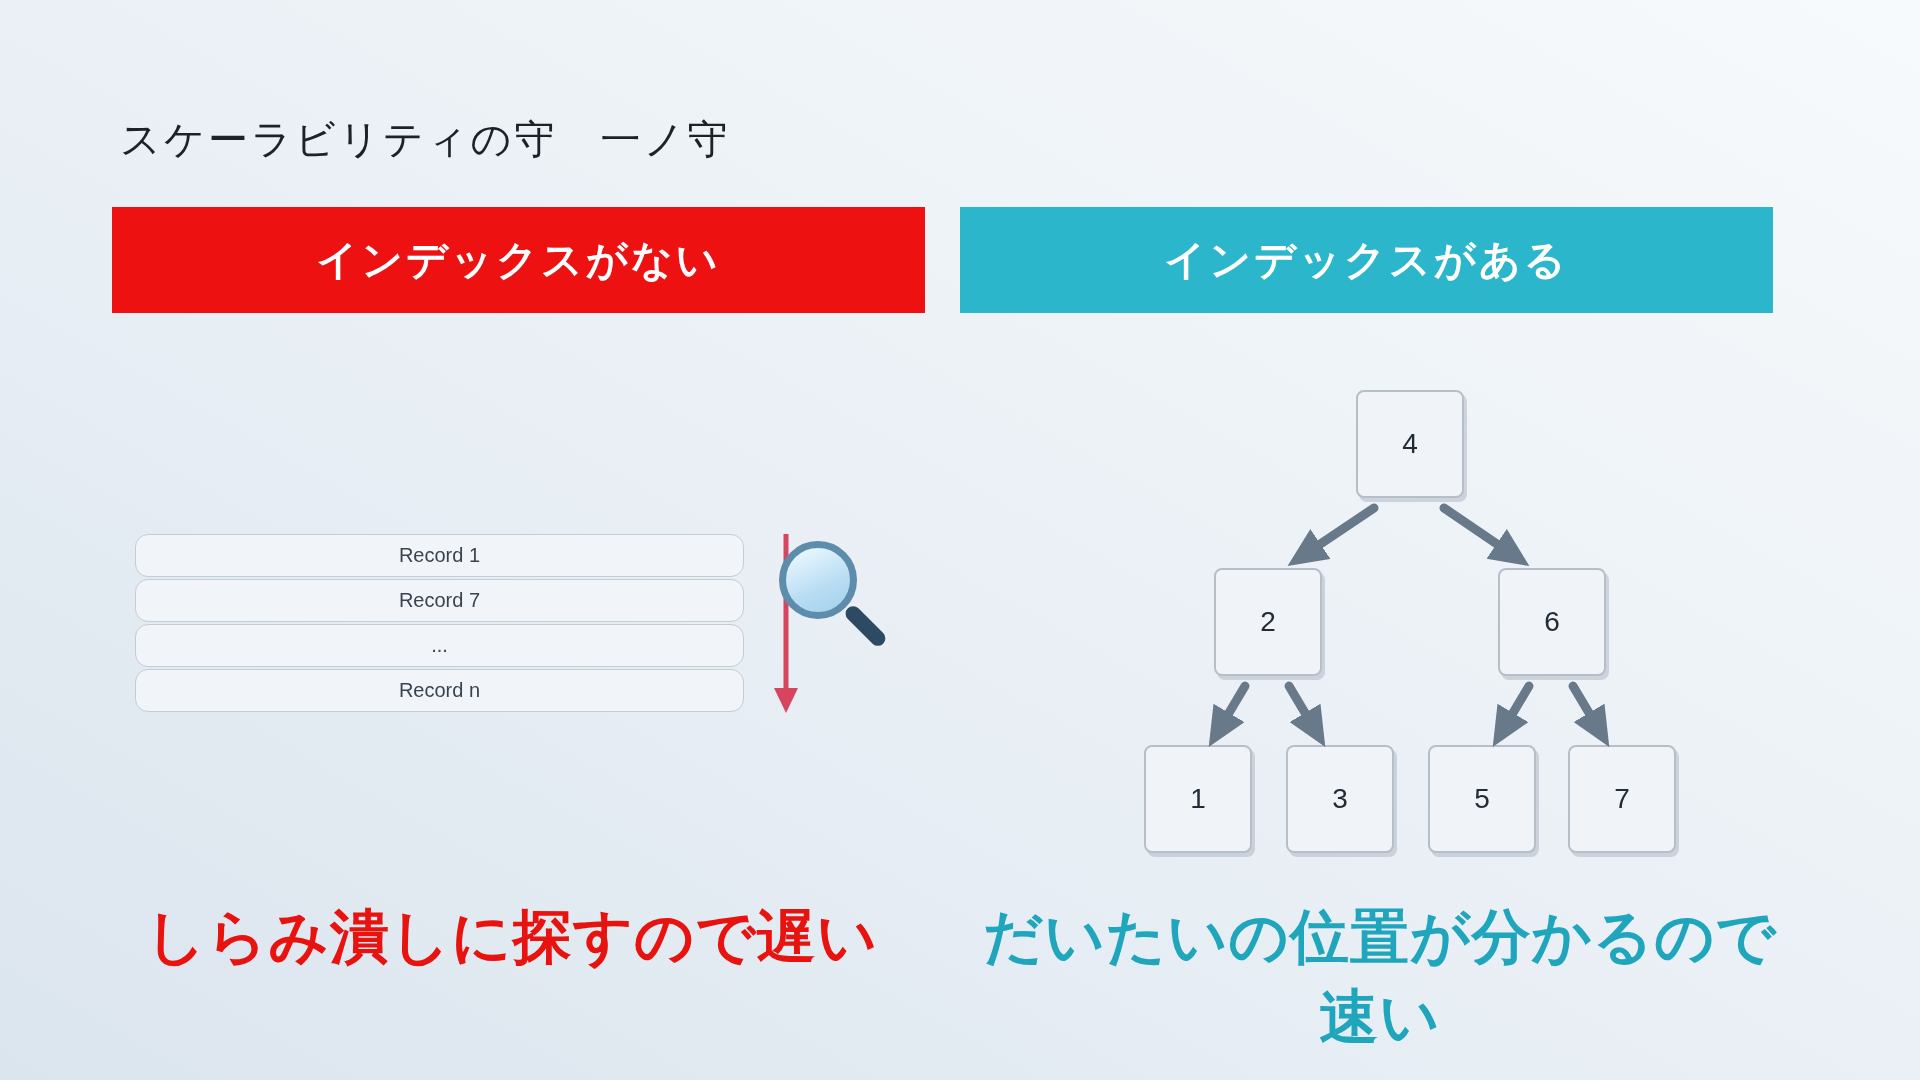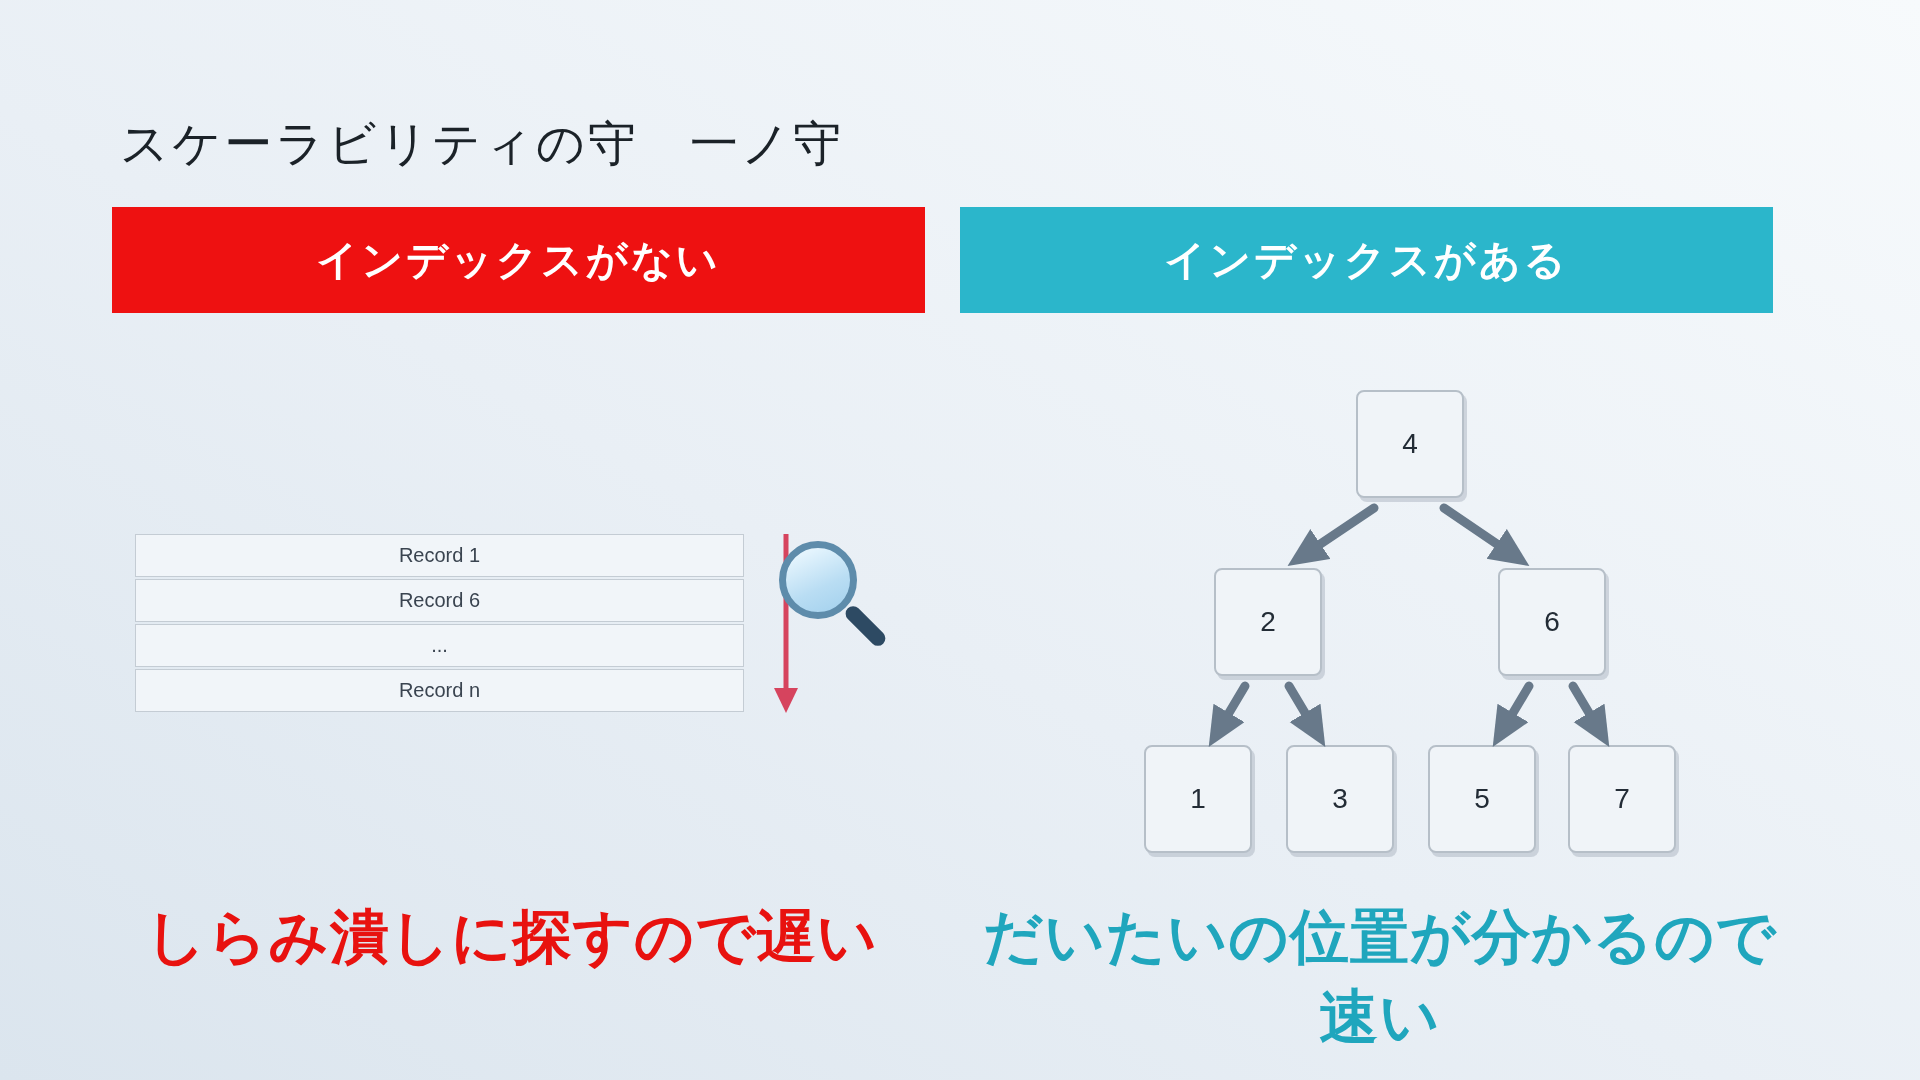--- a/index.html
+++ b/index.html
@@ -6,37 +6,37 @@
   body{
     width:1920px;height:1080px;overflow:hidden;
     font-family:"Liberation Sans","DejaVu Sans",sans-serif;
     background:linear-gradient(to top right,#dbe5ee 0%,#e9eff5 45%,#f7fafc 100%);
     position:relative;
   }
   .stage{position:absolute;inset:0;width:1920px;height:1080px;}
 
   .page-title{
     position:absolute;left:120px;top:112px;
-    font-size:48px;color:#1b2228;letter-spacing:3px;font-weight:400;
+    font-size:40px;color:#1b2228;letter-spacing:3px;font-weight:400;
   }
 
   .banner{
     position:absolute;top:207px;width:813px;height:106px;
     display:flex;align-items:center;justify-content:center;
     color:#ffffff;font-size:41px;font-weight:bold;letter-spacing:3px;
   }
   .banner.no-index{left:112px;background:#ee1111;}
   .banner.has-index{left:960px;background:#2bb6cb;}
 
   .record-table{
     position:absolute;left:135px;top:534px;width:609px;
     display:flex;flex-direction:column;gap:2px;
   }
   .record-row{
-    height:41px;background:#f1f5f9;border:1.5px solid #c4ccd4;border-radius:0;
+    height:41px;background:#f1f5f9;border:1.5px solid #c4ccd4;border-radius:13px;
     display:flex;align-items:center;justify-content:center;
     font-size:20px;color:#3a4450;
   }
 
   .magnifier-lens{
     position:absolute;left:779px;top:541px;width:64px;height:64px;
     border:7px solid #5e8cab;border-radius:50%;
     background:linear-gradient(155deg,#e4f4fd 15%,#b9ddf3 60%,#a5d2ee 95%);
     z-index:3;
   }
@@ -87,21 +87,21 @@
   </div>
   <div class="banner has-index">
     <span>インデックスがある</span>
   </div>
 
   <div class="record-table">
     <div class="record-row">
         <span>Record 1</span>
       </div>
     <div class="record-row">
-        <span>Record 6</span>
+        <span>Record 7</span>
       </div>
     <div class="record-row">
         <span>...</span>
       </div>
     <div class="record-row">
         <span>Record n</span>
       </div>
   </div>
 
   <svg class="arrows-svg" width="1920" height="1080" viewBox="0 0 1920 1080">

